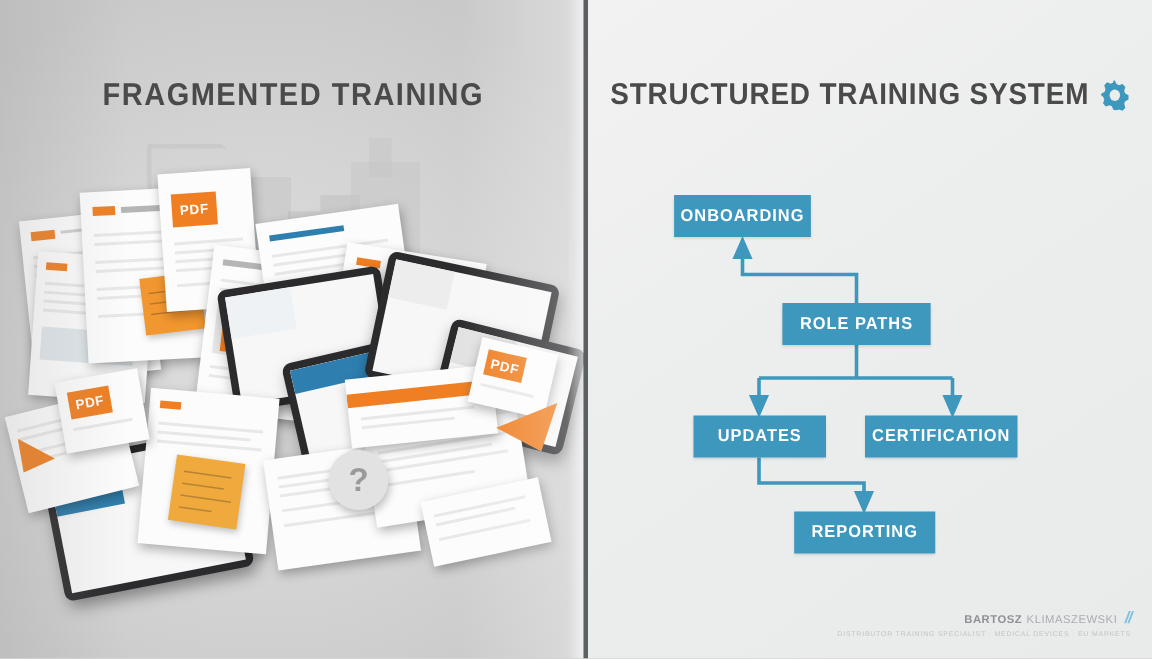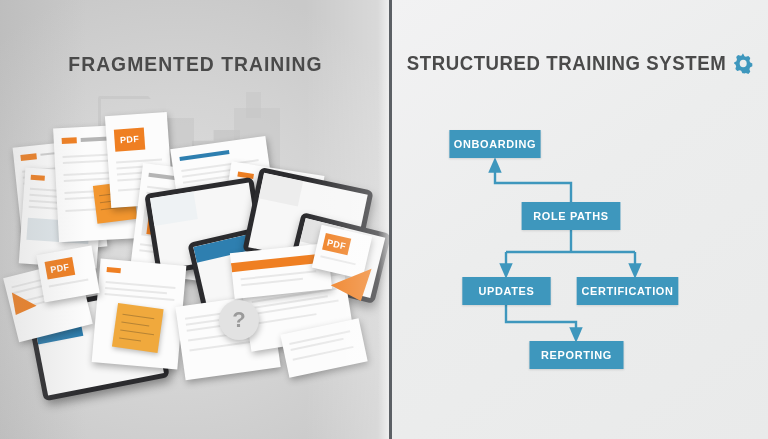--- a/index.html
+++ b/index.html
@@ -405,15 +405,23 @@
         <span>UPDATES</span>
       </div>
       <div class="node" style="left:182px; top:277px; width:107px; height:28px;">
         <span>CERTIFICATION</span>
       </div>
       <div class="node" style="left:135px; top:341px; width:99px; height:28px;">
         <span>REPORTING</span>
       </div>
     </div>
 
+    <div class="wm">
+      <div class="wm-line1">
+        <span class="wm-b">BARTOSZ</span>
+        <span class="wm-k">KLIMASZEWSKI</span>
+        <span class="wm-slash">//</span>
+      </div>
+      <div class="wm-line2">DISTRIBUTOR TRAINING SPECIALIST · MEDICAL DEVICES · EU MARKETS</div>
+    </div>
 
   </div>
 </div>
 
 </body></html>

